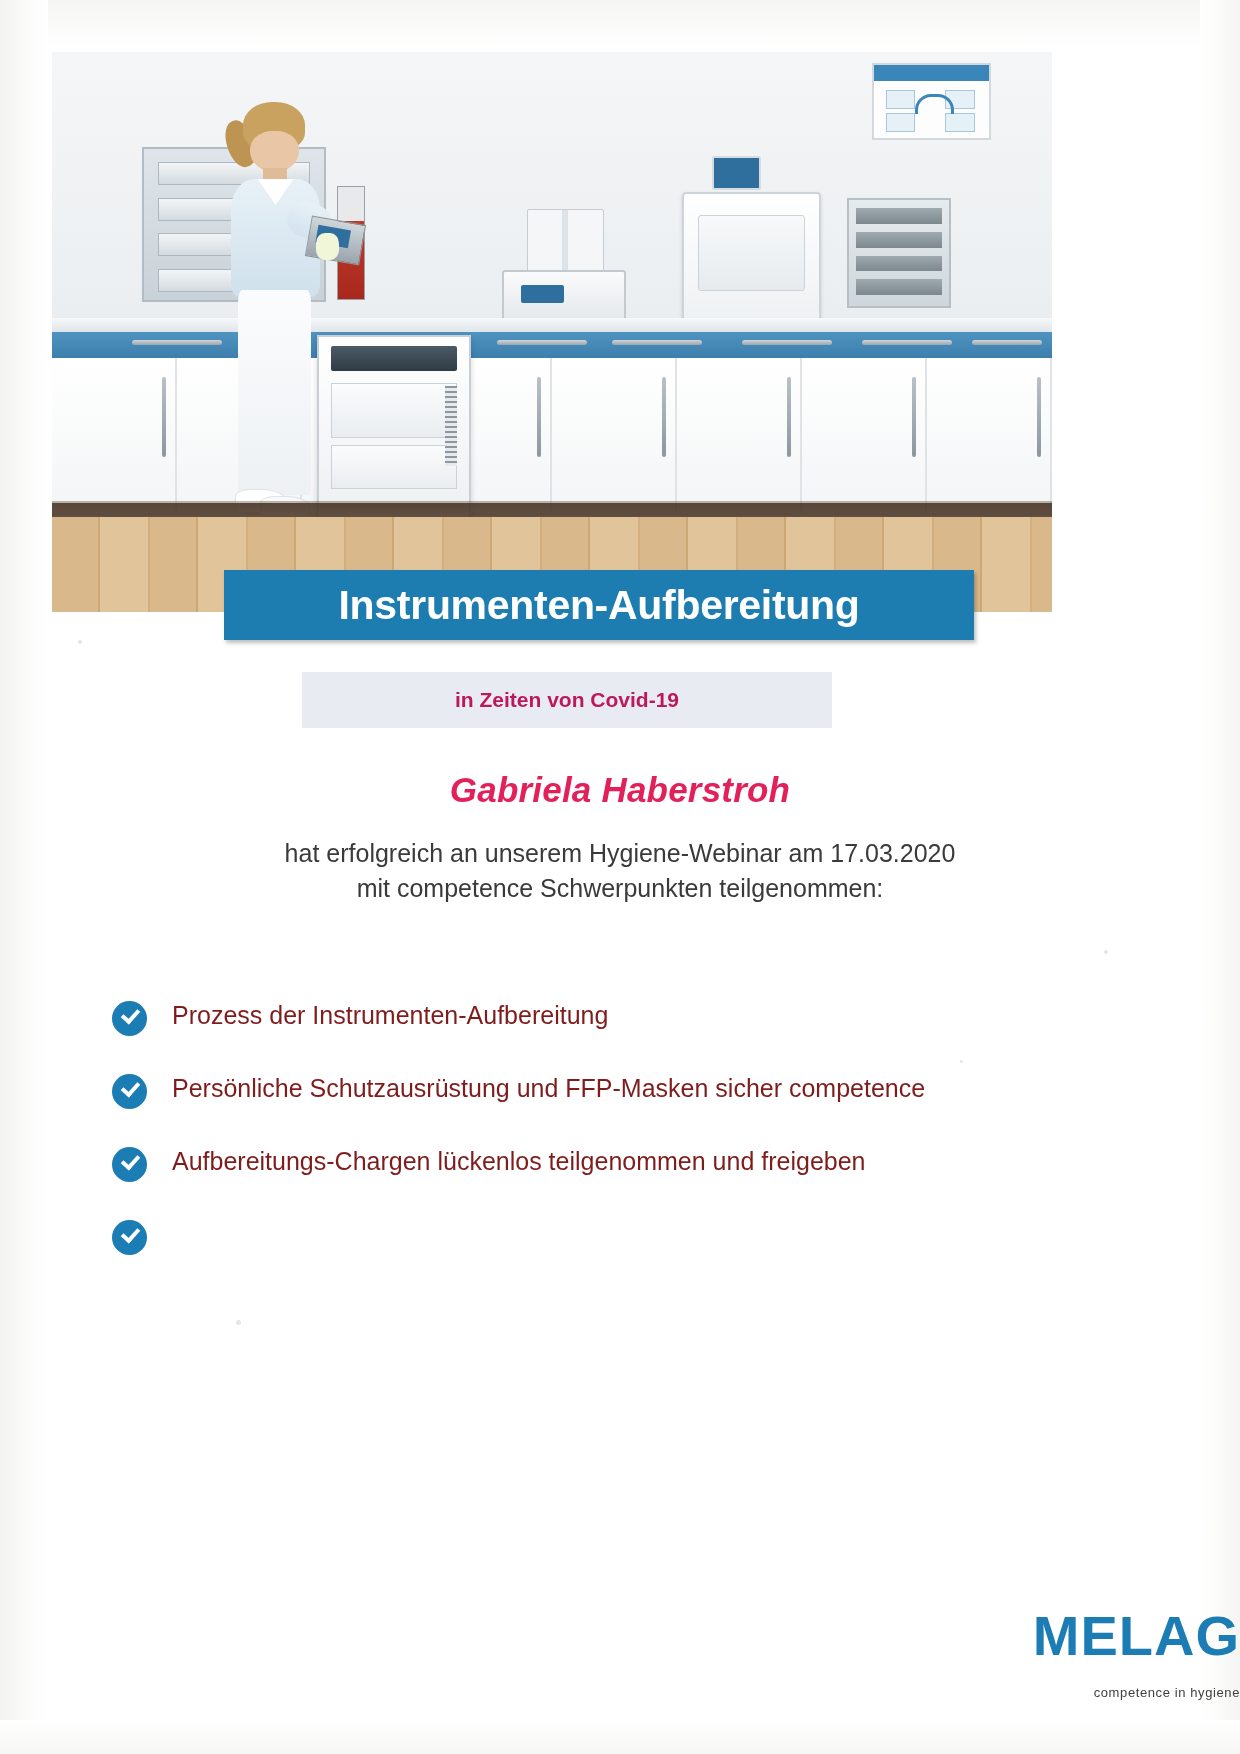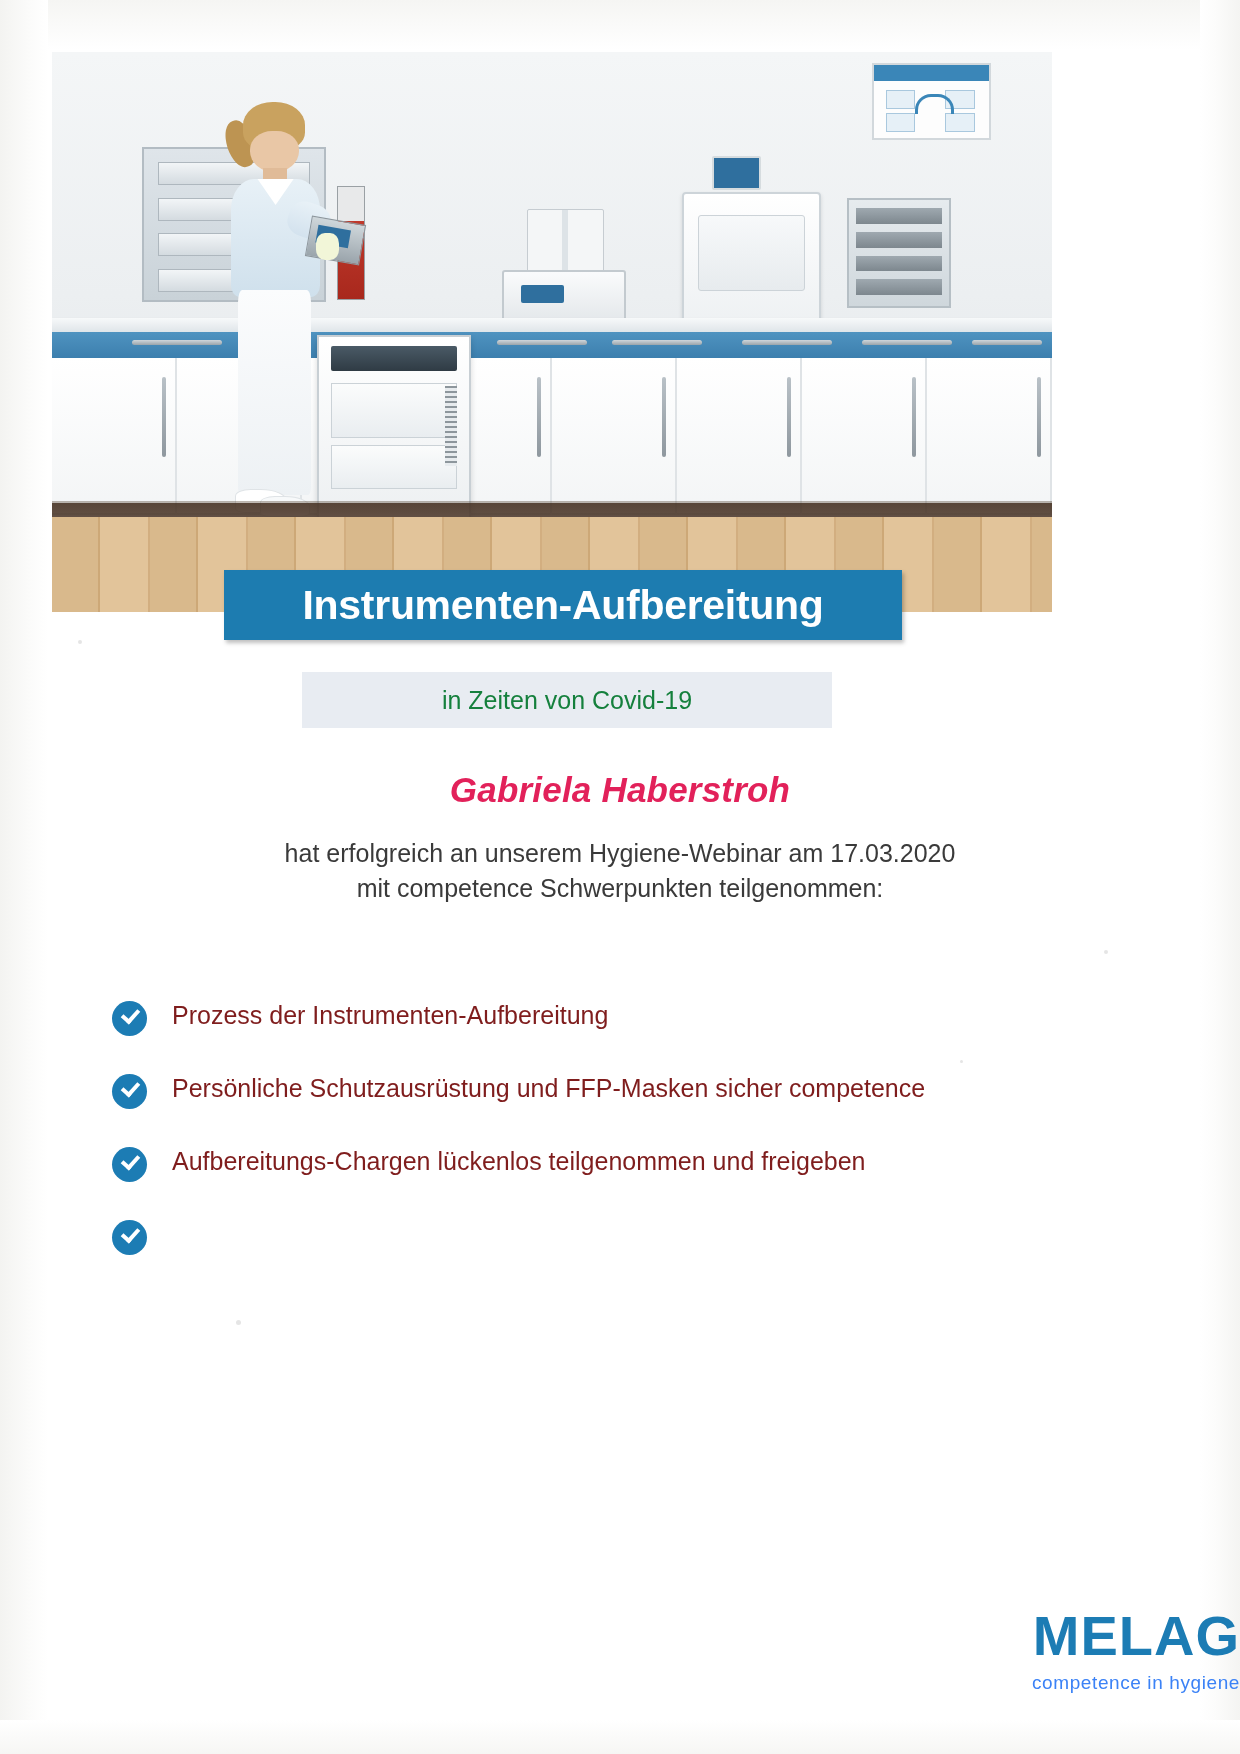--- a/index.html
+++ b/index.html
@@ -354,21 +354,21 @@
   .p-shoe2 {
     position: absolute; left: 38%; top: 90%; width: 34%; height: 4.5%;
     background: #f7f9fa; border: 1px solid #dfe3e6; border-radius: 30% 50% 20% 20%;
   }
 
   
   .title-banner {
     position: absolute;
     left: 224px;
     top: 570px;
-    width: 678px;
+    width: 750px;
     height: 70px;
     background: #1d7cb0;
     display: flex;
     align-items: center;
     justify-content: center;
     box-shadow: 2px 3px 4px rgba(0,0,0,.25);
   }
   .title-banner span {
     color: #ffffff;
     font-size: 41px;
@@ -382,23 +382,23 @@
     left: 302px;
     top: 672px;
     width: 530px;
     height: 56px;
     background: #e8ecf2;
     display: flex;
     align-items: center;
     justify-content: center;
   }
   .subtitle-banner span {
-    color: #15803d;
-    font-size: 25px;
-    font-weight: normal;
+    color: #be185d;
+    font-size: 21px;
+    font-weight: bold;
   }
 
   
   .name {
     position: absolute;
     left: 0; right: 0;
     top: 770px;
     text-align: center;
     color: #e2215a;
     font-size: 35px;
@@ -462,23 +462,23 @@
   }
   .logo-word {
     font-size: 56px;
     font-weight: bold;
     color: #1c7cb4;
     letter-spacing: 1px;
     line-height: 1;
     font-family: "Liberation Sans", sans-serif;
   }
   .logo-sub {
-    margin-top: 8px;
-    font-size: 19px;
-    color: #3b82f6;
+    margin-top: 21px;
+    font-size: 13px;
+    color: #404040;
     letter-spacing: .6px;
   }
 
   
   .speck {
     position: absolute;
     background: #cfcfcf;
     border-radius: 50%;
     opacity: .55;
   }

